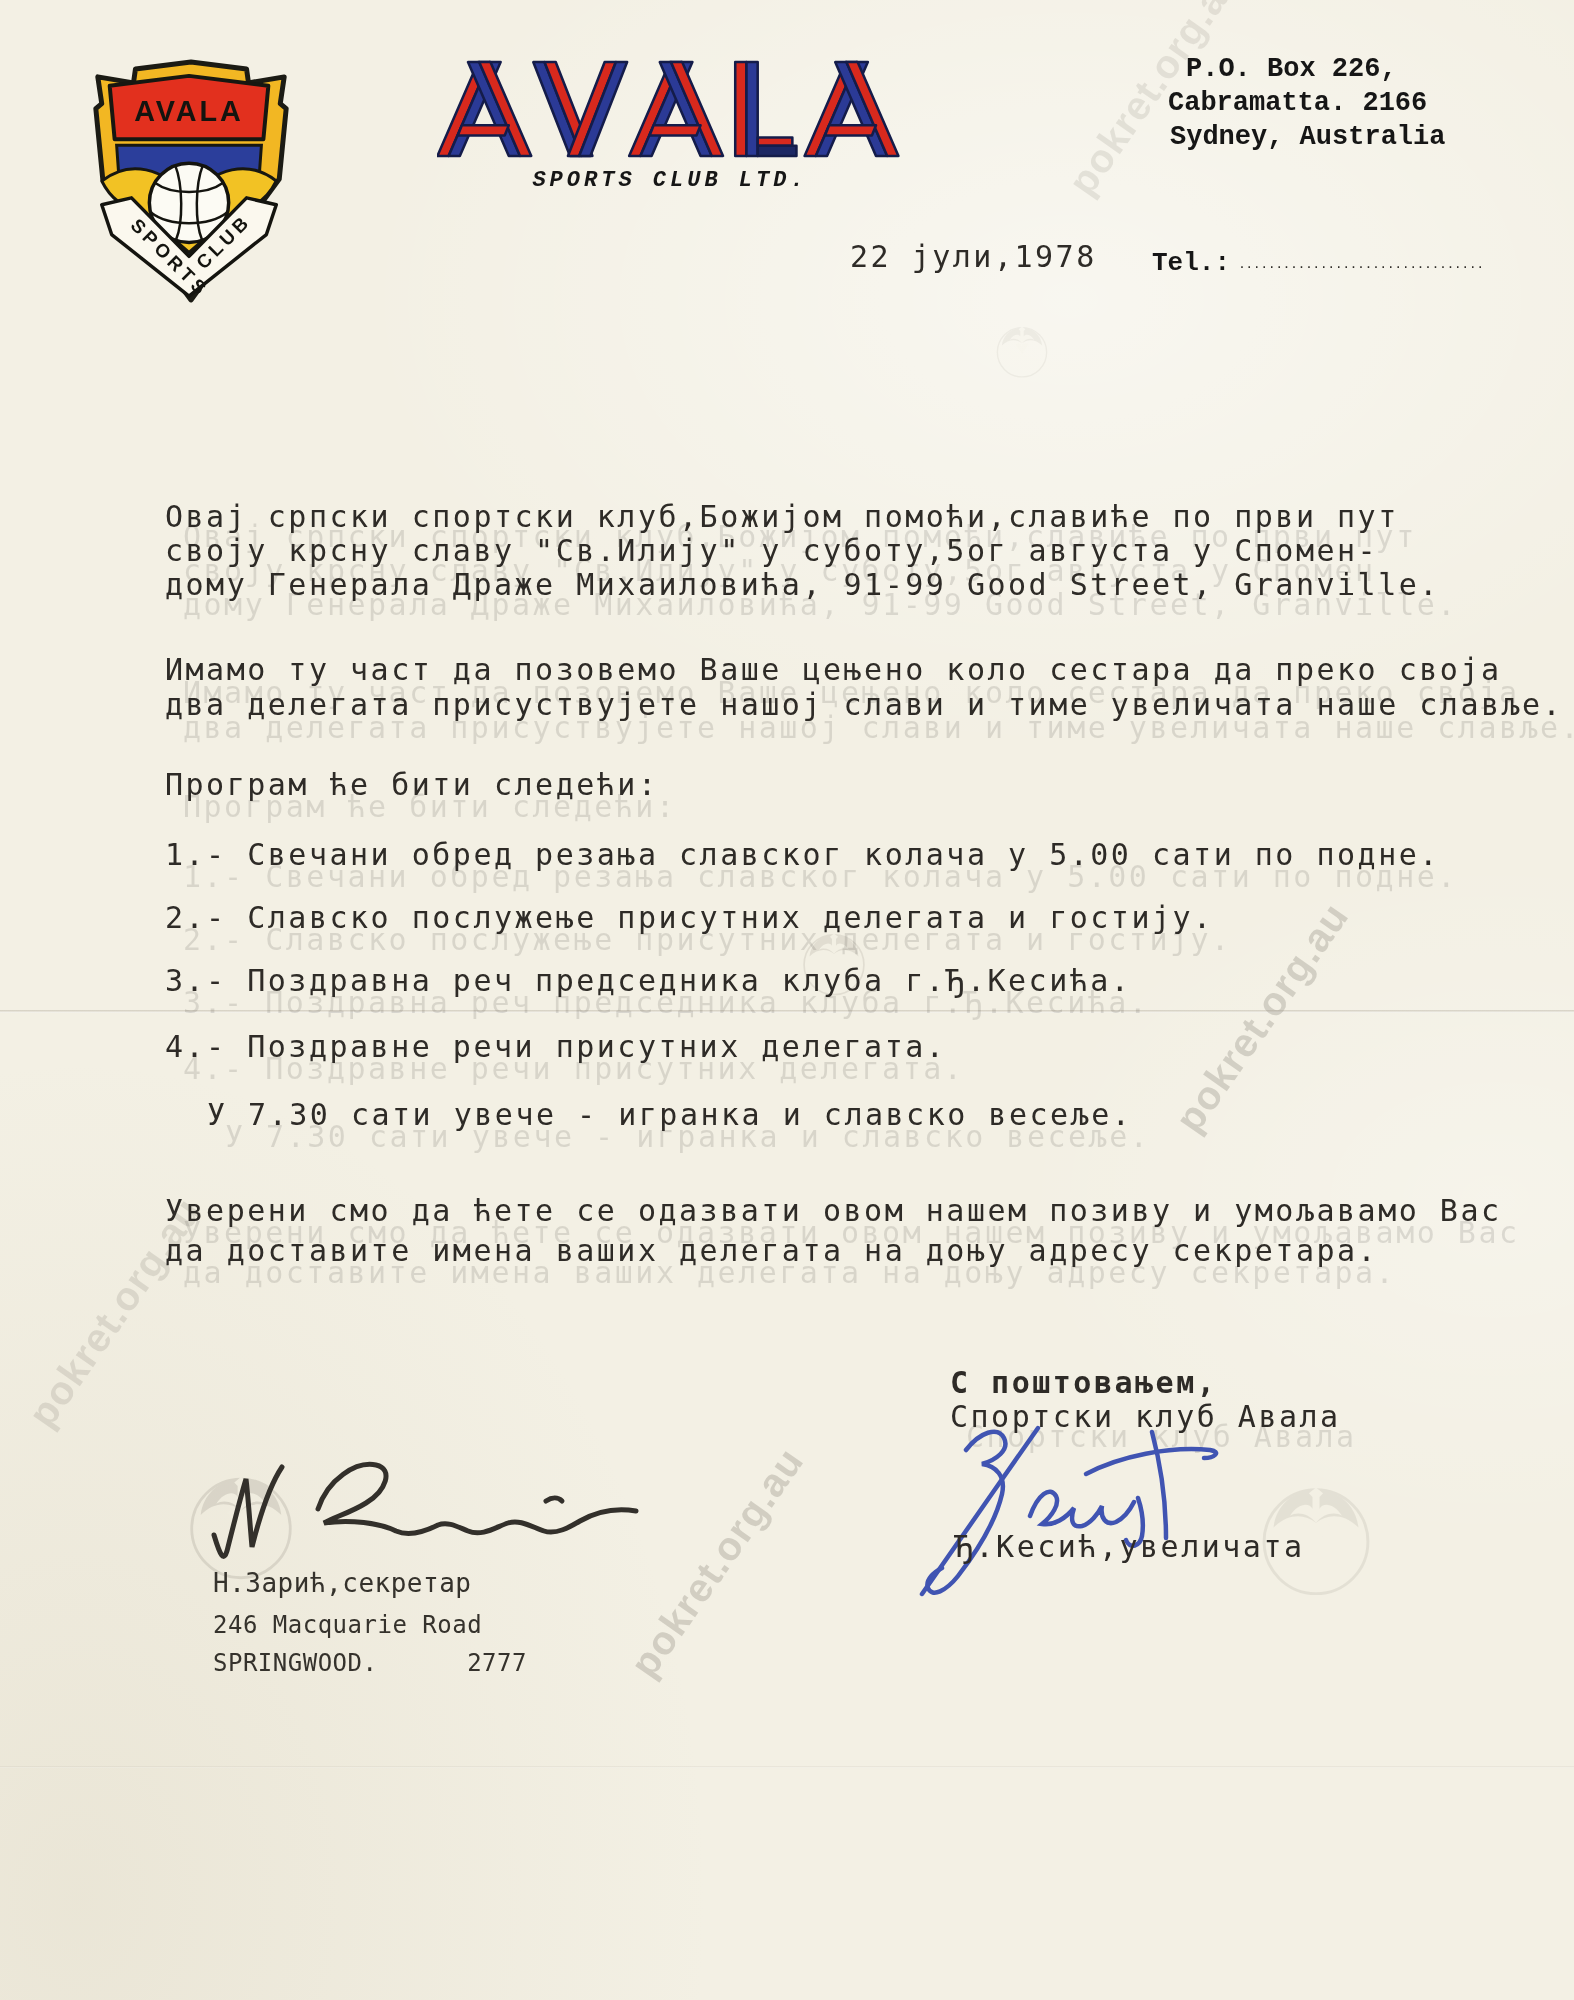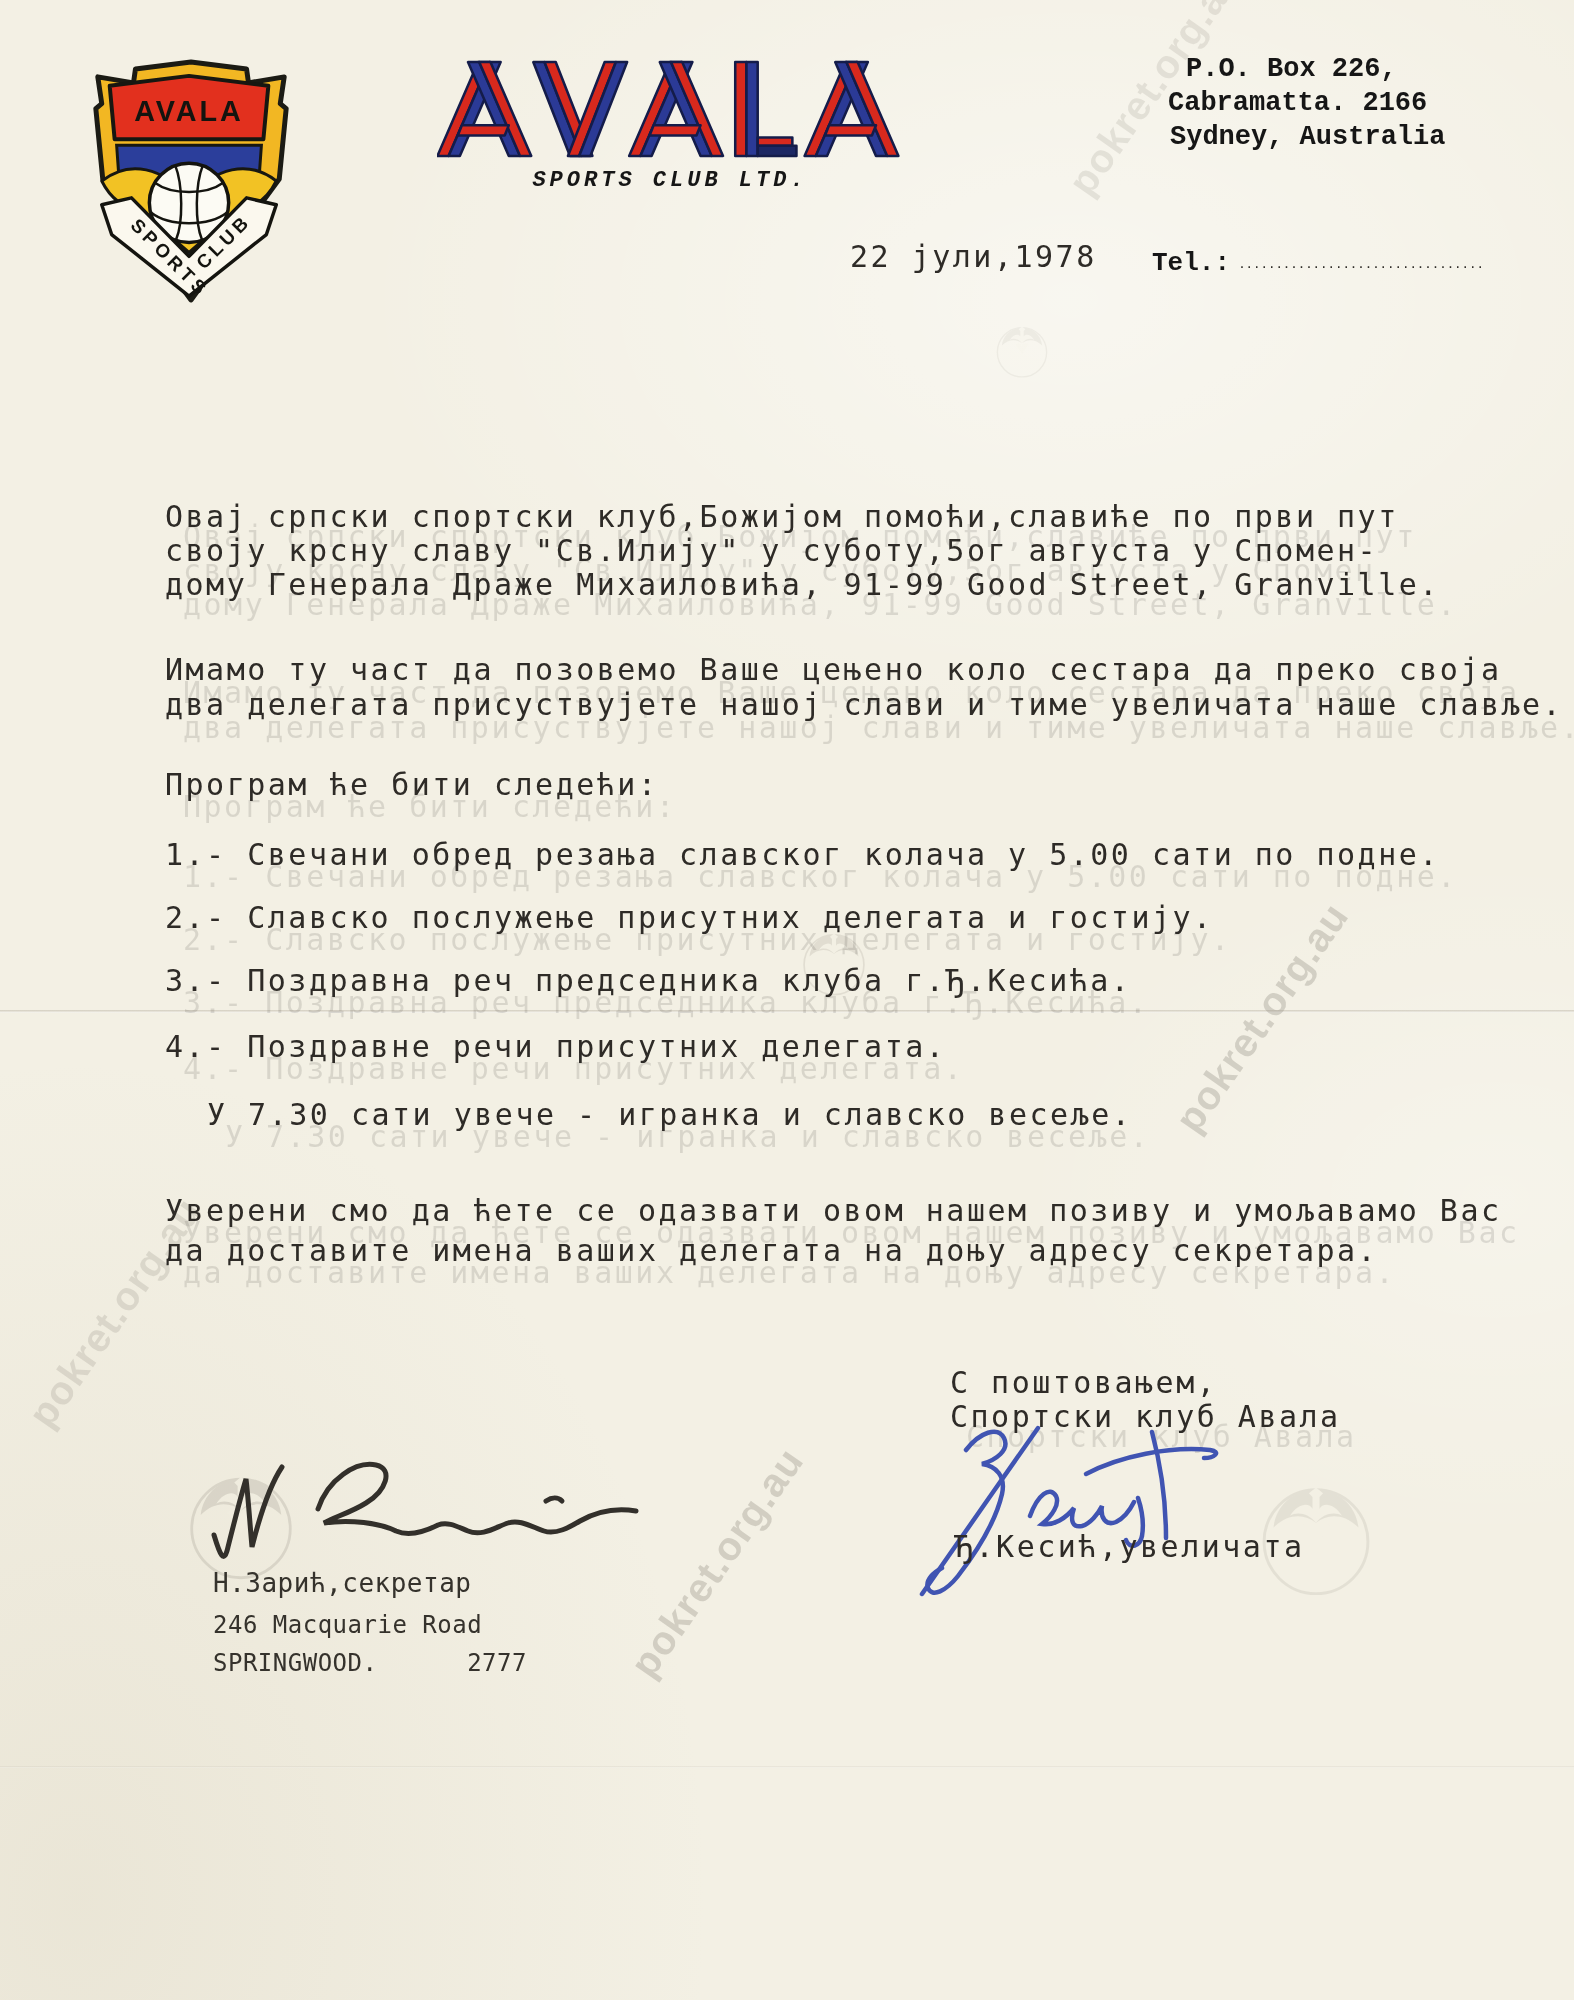--- a/index.html
+++ b/index.html
@@ -167,21 +167,21 @@
   <div class="t" style="left:165px;top:838px;">1.- Свечани обред резања славског колача у 5.00 сати по подне.</div>
   <div class="t" style="left:165px;top:901px;">2.- Славско послужење присутних делегата и гостију.</div>
   <div class="t" style="left:165px;top:964px;">3.- Поздравна реч председника клуба г.Ђ.Кесића.</div>
   <div class="t" style="left:165px;top:1030px;">4.- Поздравне речи присутних делегата.</div>
 
   <div class="t" style="left:207px;top:1098px;">У 7.30 сати увече - игранка и славско весеље.</div>
 
   <div class="t" style="left:165px;top:1194px;">Уверени смо да ћете се одазвати овом нашем позиву и умољавамо Вас</div>
   <div class="t" style="left:165px;top:1234px;">да доставите имена ваших делегата на доњу адресу секретара.</div>
 
-  <div class="t" style="left:950px;top:1366px;">С поштовањем,</div>
+  <div class="t" style="left:950px;top:1366px;font-weight:bold;">С поштовањем,</div>
   <div class="t" style="left:950px;top:1400px;">Спортски клуб Авала</div>
 
   <svg class="abs" viewBox="0 0 360 215" style="left:870px;top:1398px;width:360px;height:215px;">
     <g fill="none" stroke="#4054b2" stroke-width="4.5" stroke-linecap="round">
       <path d="M96,52 C110,34 128,28 134,40 C140,52 126,62 112,66 C126,68 136,78 132,96 C126,122 108,152 88,178 C76,193 62,200 58,190 C55,182 64,174 72,170"></path>
       <path d="M52,196 C84,150 130,84 168,30"></path>
       <path d="M160,118 C168,96 180,88 186,98 C190,106 182,118 172,126 C184,128 196,120 204,110 C200,122 202,130 212,128 C220,126 228,116 232,108 C230,120 236,128 246,124 C254,120 260,112 264,104"></path>
       <path d="M268,100 C272,112 274,126 272,138 C270,148 260,152 256,142"></path>
       <path d="M282,34 C290,64 296,104 296,140"></path>
       <path d="M216,76 C250,58 300,48 340,52 C352,54 344,60 334,60"></path>

